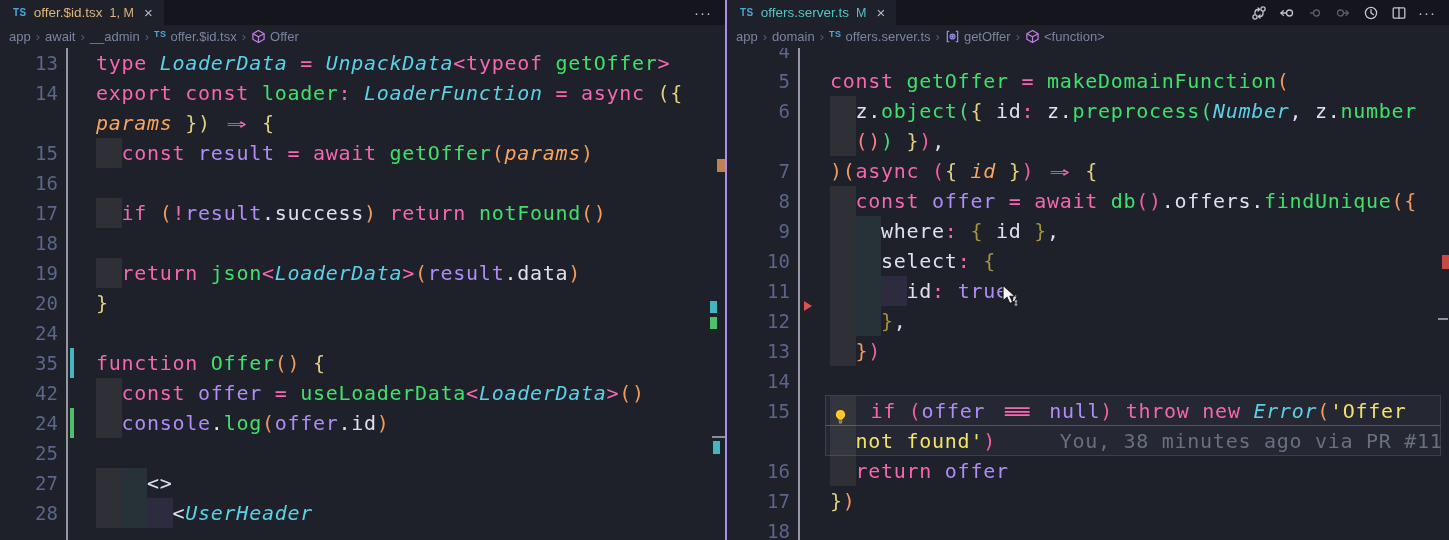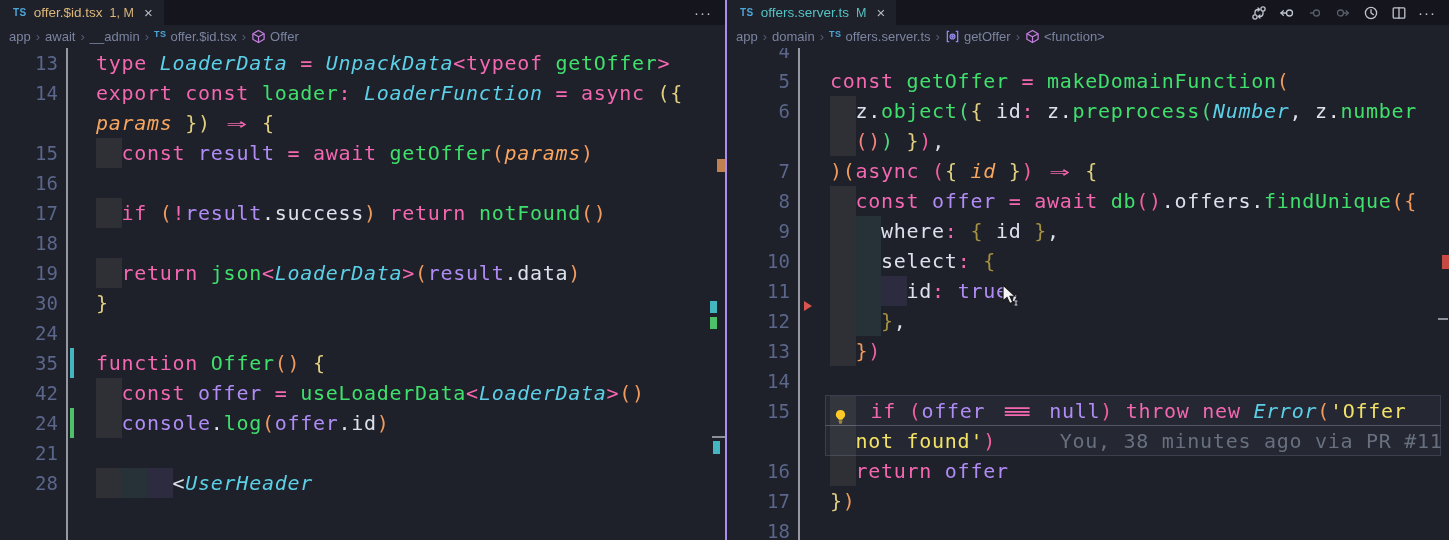--- a/index.html
+++ b/index.html
@@ -145,21 +145,21 @@
           </div>
           <div class="row">
             <span class="ln">18</span>
             <div class="code"></div>
           </div>
           <div class="row">
             <span class="ln">19</span>
             <div class="code"><div class="blk" style="left: 0px; background: rgba(226, 218, 175, 0.086);"></div><span style="color: rgb(243, 104, 176);">  return </span><span style="color: rgb(63, 224, 108);">json</span><span style="color: rgb(243, 104, 176);">&lt;</span><span class="it" style="color: rgb(91, 208, 230);">LoaderData</span><span style="color: rgb(243, 104, 176);">&gt;</span><span style="color: rgb(239, 155, 93);">(</span><span style="color: rgb(176, 140, 245);">result</span><span style="color: rgb(221, 225, 236);">.data</span><span style="color: rgb(239, 155, 93);">)</span></div>
           </div>
           <div class="row">
-            <span class="ln">30</span>
+            <span class="ln">20</span>
             <div class="code"><span style="color: rgb(224, 208, 128);">}</span></div>
           </div>
           <div class="row">
             <span class="ln">24</span>
             <div class="code"></div>
           </div>
           <div class="row">
             <span class="ln">35</span>
             <span class="gitbar" style="background: rgb(69, 181, 192);"></span>
             <div class="code"><span style="color: rgb(243, 104, 176);">function </span><span style="color: rgb(63, 224, 108);">Offer</span><span style="color: rgb(239, 155, 93);">()</span><span style="color: rgb(221, 225, 236);"> </span><span style="color: rgb(224, 208, 128);">{</span></div>
@@ -167,22 +167,26 @@
           <div class="row">
             <span class="ln">42</span>
             <div class="code"><div class="blk" style="left: 0px; background: rgba(226, 218, 175, 0.086);"></div><span style="color: rgb(243, 104, 176);">  const </span><span style="color: rgb(176, 140, 245);">offer</span><span style="color: rgb(221, 225, 236);"> </span><span style="color: rgb(243, 104, 176);">=</span><span style="color: rgb(221, 225, 236);"> </span><span style="color: rgb(63, 224, 108);">useLoaderData</span><span style="color: rgb(243, 104, 176);">&lt;</span><span class="it" style="color: rgb(91, 208, 230);">LoaderData</span><span style="color: rgb(243, 104, 176);">&gt;</span><span style="color: rgb(239, 155, 93);">()</span></div>
           </div>
           <div class="row">
             <span class="ln">24</span>
             <span class="gitbar" style="background: rgb(79, 192, 106);"></span>
             <div class="code"><div class="blk" style="left: 0px; background: rgba(226, 218, 175, 0.086);"></div><span style="color: rgb(176, 140, 245);">  console</span><span style="color: rgb(221, 225, 236);">.</span><span style="color: rgb(63, 224, 108);">log</span><span style="color: rgb(239, 155, 93);">(</span><span style="color: rgb(176, 140, 245);">offer</span><span style="color: rgb(221, 225, 236);">.id</span><span style="color: rgb(239, 155, 93);">)</span></div>
           </div>
           <div class="row">
-            <span class="ln">21</span>
-            <div class="code"></div>
+            <span class="ln">25</span>
+            <div class="code"></div>
+          </div>
+          <div class="row">
+            <span class="ln">27</span>
+            <div class="code"><div class="blk" style="left: 0px; background: rgba(226, 218, 175, 0.086);"></div><div class="blk" style="left: 25.5px; background: rgba(125, 215, 185, 0.1);"></div><span style="color: rgb(221, 225, 236);">    &lt;&gt;</span></div>
           </div>
           <div class="row">
             <span class="ln">28</span>
             <div class="code"><div class="blk" style="left: 0px; background: rgba(226, 218, 175, 0.086);"></div><div class="blk" style="left: 25.5px; background: rgba(125, 215, 185, 0.1);"></div><div class="blk" style="left: 51px; background: rgba(165, 135, 250, 0.11);"></div><span style="color: rgb(221, 225, 236);">      &lt;</span><span class="it" style="color: rgb(91, 208, 230);">UserHeader</span></div>
           </div>
         </div>
     </div>
 
     <div class="mark" style="left:717px;top:159px;width:8px;height:13px;background:#bf8152;"></div>
     <div class="mark" style="left:710px;top:301px;width:7px;height:12px;background:#45b5c0;"></div>

